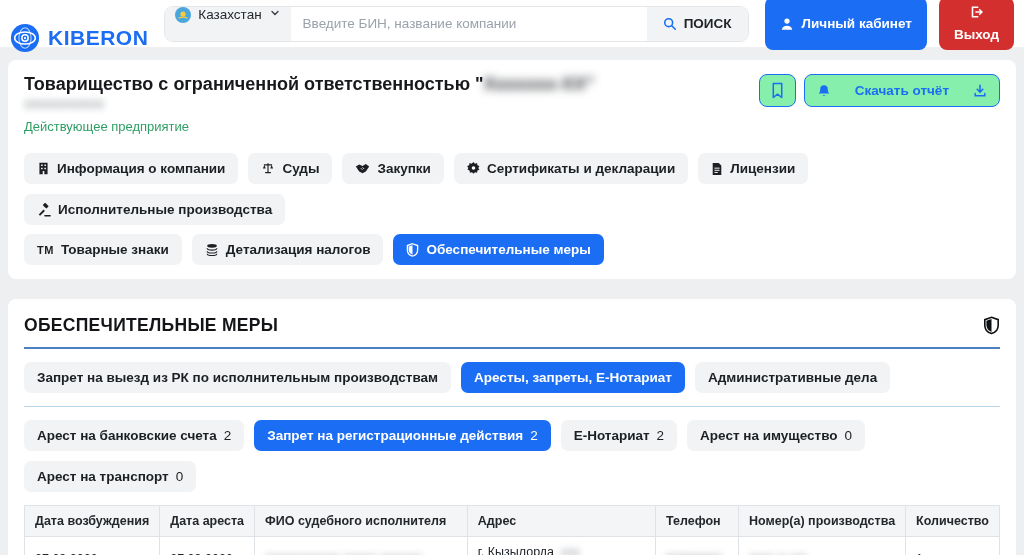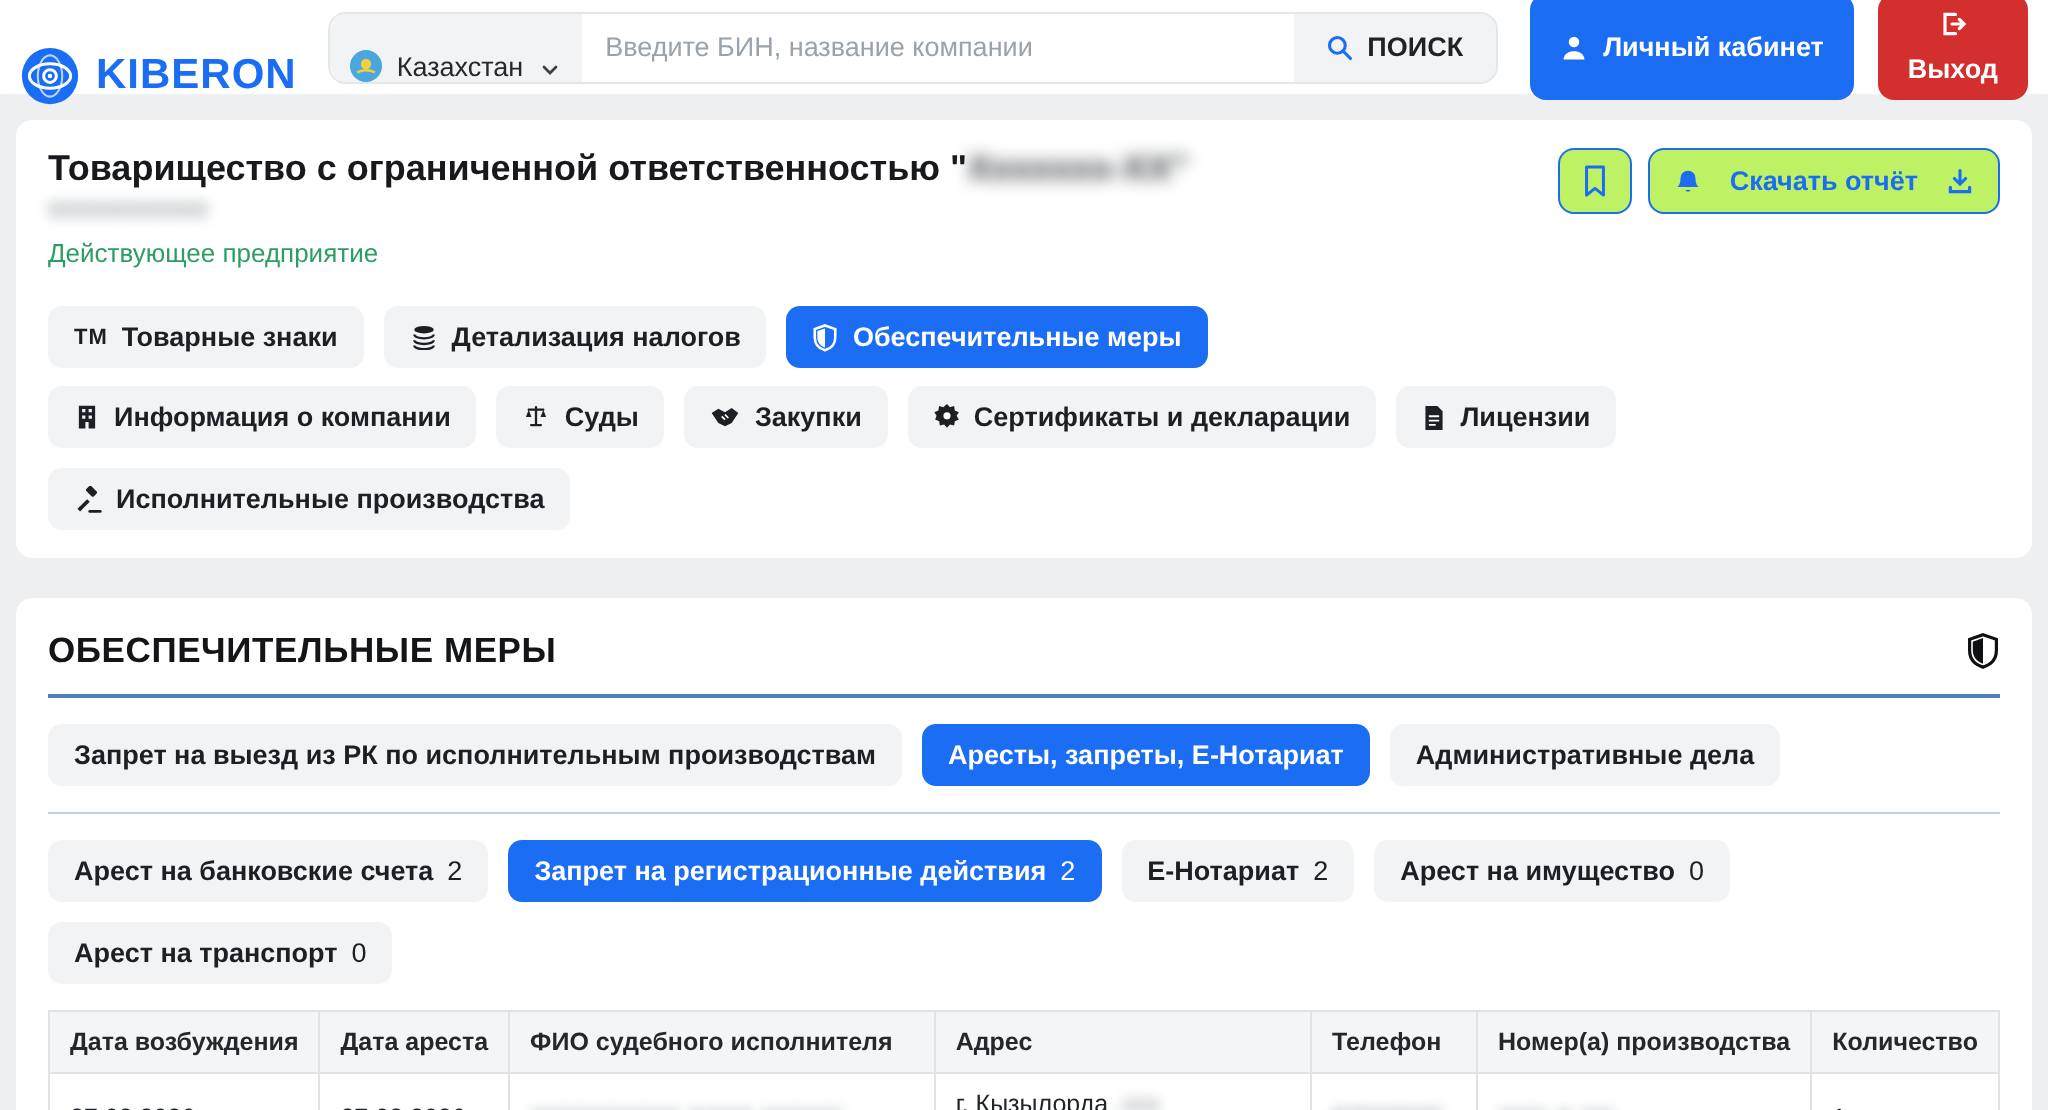--- a/index.html
+++ b/index.html
@@ -14,21 +14,21 @@
     background:#fff; height:48px; display:flex; align-items:center;
     gap:16px; padding:0 10px; border-bottom:1px solid #eef0f2;
   }
   .logo{ display:flex; align-items:center; gap:8px; cursor:pointer;margin-top:28px;}
   .logo-text{ font-size:21px; font-weight:800; color:#1b6ef3; letter-spacing:.5px;}
   .search-group{
     flex:1; max-width:640px; height:36px; display:flex; align-items:stretch;
     border:1px solid #e4e7ea; border-radius:9px; overflow:hidden; background:#fff;
   }
   .country-select{
-    display:flex; align-items:flex-end; gap:7px; padding:0 10px;
+    display:flex; align-items:flex-start; gap:7px; padding:0 10px;
     background:#f1f3f5; font-size:13.5px; color:#24292e; cursor:pointer; white-space:nowrap;
   }
   .search-input{
     border:none; outline:none; flex:1; padding:0 12px; font-size:13.5px;
     font-family:"Liberation Sans",sans-serif; color:#333;
   }
   .search-input::placeholder{ color:#9aa2ab; }
   .search-btn{
     display:flex; align-items:center; gap:7px; padding:0 16px; border:none;
     background:#f1f3f5; font-size:13.5px; font-weight:600; color:#1f2327;
@@ -47,21 +47,21 @@
   .card.section{ margin-top:20px; padding:16px; min-height:282px; }
   
   .company-top{ display:flex; justify-content:space-between; align-items:flex-start; }
   .company-title{ font-size:18px; font-weight:700; color:#17191c; }
   .blur-dark{ filter:blur(4px); color:#3c4045; user-select:none; }
   .blur-soft{ filter:blur(3px); color:#8d949b; user-select:none; }
   .company-bin{ font-size:12px; margin-top:3px; }
   .company-status{ color:#2d9e63; font-size:13px; margin:7px 0 10px; }
   .title-actions{ display:flex; gap:8px; }
   .btn-outline{
-    display:flex; align-items:center; gap:14px; background:#bef264;
+    display:flex; align-items:center; gap:24px; background:#86efac;
     border:1px solid #1b6ef3; color:#1b6ef3; border-radius:8px; padding:7px 12px;
     font-size:13.5px; font-weight:600; cursor:pointer; font-family:"Liberation Sans",sans-serif;
   }
   .btn-icon-only{ padding:7px 10px; }
   
   .pill-row{ display:flex; flex-wrap:wrap; gap:10px; margin-top:9px; }
   .pill{
     display:flex; align-items:center; gap:7px; background:#f1f3f5; border:none;
     border-radius:7px; padding:8px 13px; font-size:13.5px; font-weight:600;
     color:#1c1f23; cursor:pointer; white-space:nowrap; font-family:"Liberation Sans",sans-serif;
@@ -181,45 +181,20 @@
             <path d="M8 1.5v7.5M4.8 6l3.2 3.2L11.2 6" fill="none" stroke="#1b6ef3" stroke-width="1.8" stroke-linecap="round"></path>
             <path d="M2.5 11v2.5h11V11" fill="none" stroke="#1b6ef3" stroke-width="1.8" stroke-linecap="round"></path>
           </svg>
         </span>
       </button>
     </div>
   </div>
 
   <div class="pill-row">
     <button class="pill">
-      <span class="tm-glyph">ТМ</span>
-      <span>Товарные знаки</span>
-    </button>
-    <button class="pill">
-      <span class="ico">
-        <svg width="14" height="13" viewBox="0 0 16 16">
-          <ellipse cx="8" cy="3.5" rx="6" ry="2.3" fill="#1c1f23"></ellipse>
-          <path d="M2 6.5c0 1.3 2.7 2.3 6 2.3s6-1 6-2.3M2 10c0 1.3 2.7 2.3 6 2.3s6-1 6-2.3M2 13.2c0 1.3 2.7 2.3 6 2.3s6-1 6-2.3" fill="none" stroke="#1c1f23" stroke-width="1.4"></path>
-        </svg>
-      </span>
-      <span>Детализация налогов</span>
-    </button>
-    <button class="pill active">
-      <span class="ico">
-        <svg width="13" height="14" viewBox="0 0 16 17">
-          <path d="M8 .8l6.3 2.2v5.2c0 4.2-2.6 6.8-6.3 7.9C4.3 15 1.7 12.4 1.7 8.2V3z" fill="none" stroke="#fff" stroke-width="1.6"></path>
-          <path d="M8 2.6v11.7C5.1 13.3 3.3 11.2 3.3 8V4.2z" fill="#fff"></path>
-        </svg>
-      </span>
-      <span>Обеспечительные меры</span>
-    </button>
-  </div>
-
-  <div class="pill-row">
-    <button class="pill">
       <span class="ico">
         <svg width="13" height="13" viewBox="0 0 16 16">
             <path fill="#1c1f23" d="M3 1h10v14H9v-4H7v4H3V1zm2 2v2h2V3H5zm4 0v2h2V3H9zM5 7v2h2V7H5zm4 0v2h2V7H9z"></path>
           </svg>
       </span>
       <span>Информация о компании</span>
     </button>
     <button class="pill">
       <span class="ico">
         <svg width="14" height="13" viewBox="0 0 16 16">
@@ -258,20 +233,45 @@
     </button>
     <button class="pill">
       <span class="ico">
         <svg width="14" height="14" viewBox="0 0 16 16">
           <rect x="7" y="1" width="6" height="4" rx="1" transform="rotate(45 10 3)" fill="#1c1f23"></rect>
           <path d="M7.5 7.5L2 13l1.5 1.5L9 9z" fill="#1c1f23"></path>
           <path d="M9 14.5h6" stroke="#1c1f23" stroke-width="1.6" stroke-linecap="round"></path>
         </svg>
       </span>
       <span>Исполнительные производства</span>
+    </button>
+  </div>
+
+  <div class="pill-row">
+    <button class="pill">
+      <span class="tm-glyph">ТМ</span>
+      <span>Товарные знаки</span>
+    </button>
+    <button class="pill">
+      <span class="ico">
+        <svg width="14" height="13" viewBox="0 0 16 16">
+          <ellipse cx="8" cy="3.5" rx="6" ry="2.3" fill="#1c1f23"></ellipse>
+          <path d="M2 6.5c0 1.3 2.7 2.3 6 2.3s6-1 6-2.3M2 10c0 1.3 2.7 2.3 6 2.3s6-1 6-2.3M2 13.2c0 1.3 2.7 2.3 6 2.3s6-1 6-2.3" fill="none" stroke="#1c1f23" stroke-width="1.4"></path>
+        </svg>
+      </span>
+      <span>Детализация налогов</span>
+    </button>
+    <button class="pill active">
+      <span class="ico">
+        <svg width="13" height="14" viewBox="0 0 16 17">
+          <path d="M8 .8l6.3 2.2v5.2c0 4.2-2.6 6.8-6.3 7.9C4.3 15 1.7 12.4 1.7 8.2V3z" fill="none" stroke="#fff" stroke-width="1.6"></path>
+          <path d="M8 2.6v11.7C5.1 13.3 3.3 11.2 3.3 8V4.2z" fill="#fff"></path>
+        </svg>
+      </span>
+      <span>Обеспечительные меры</span>
     </button>
   </div>
 </section>
 
 <section class="card section">
   <div class="section-head">
     <h2 class="section-title">ОБЕСПЕЧИТЕЛЬНЫЕ МЕРЫ</h2>
     <span class="ico">
       <svg width="17" height="19" viewBox="0 0 16 17">
         <path d="M8 .8l6.3 2.2v5.2c0 4.2-2.6 6.8-6.3 7.9C4.3 15 1.7 12.4 1.7 8.2V3z" fill="none" stroke="#0e1013" stroke-width="1.5"></path>

